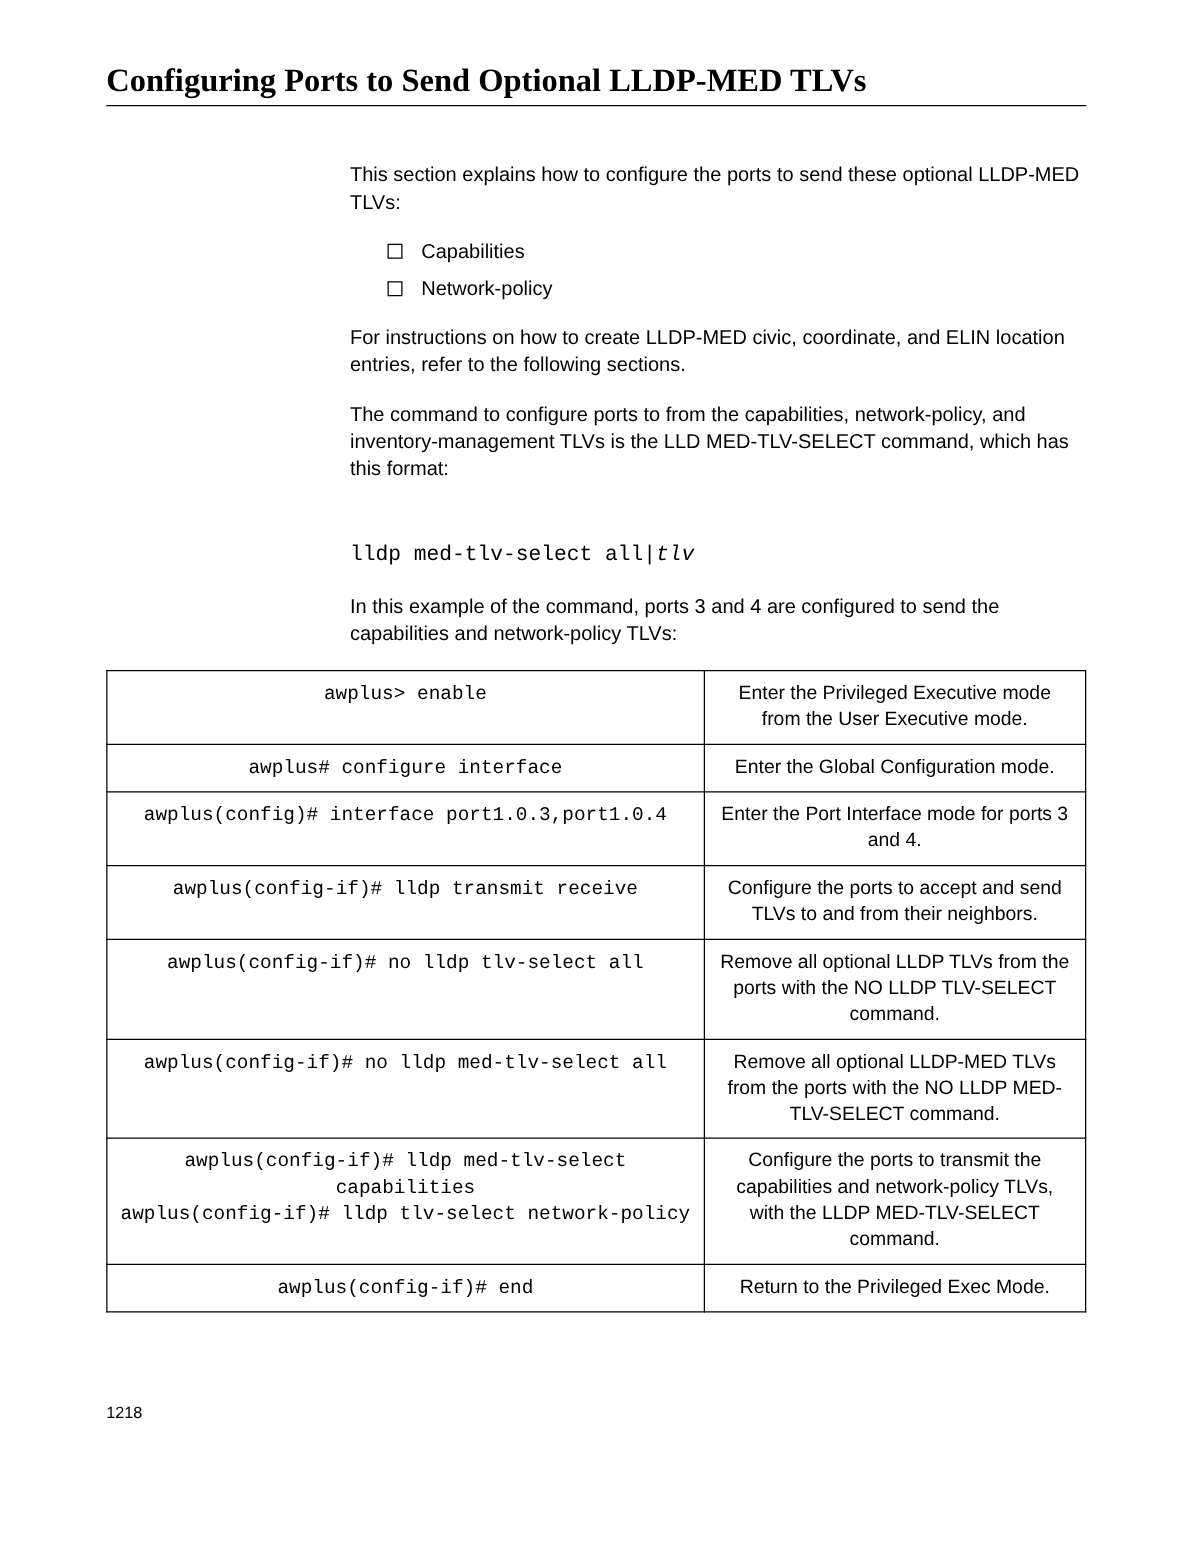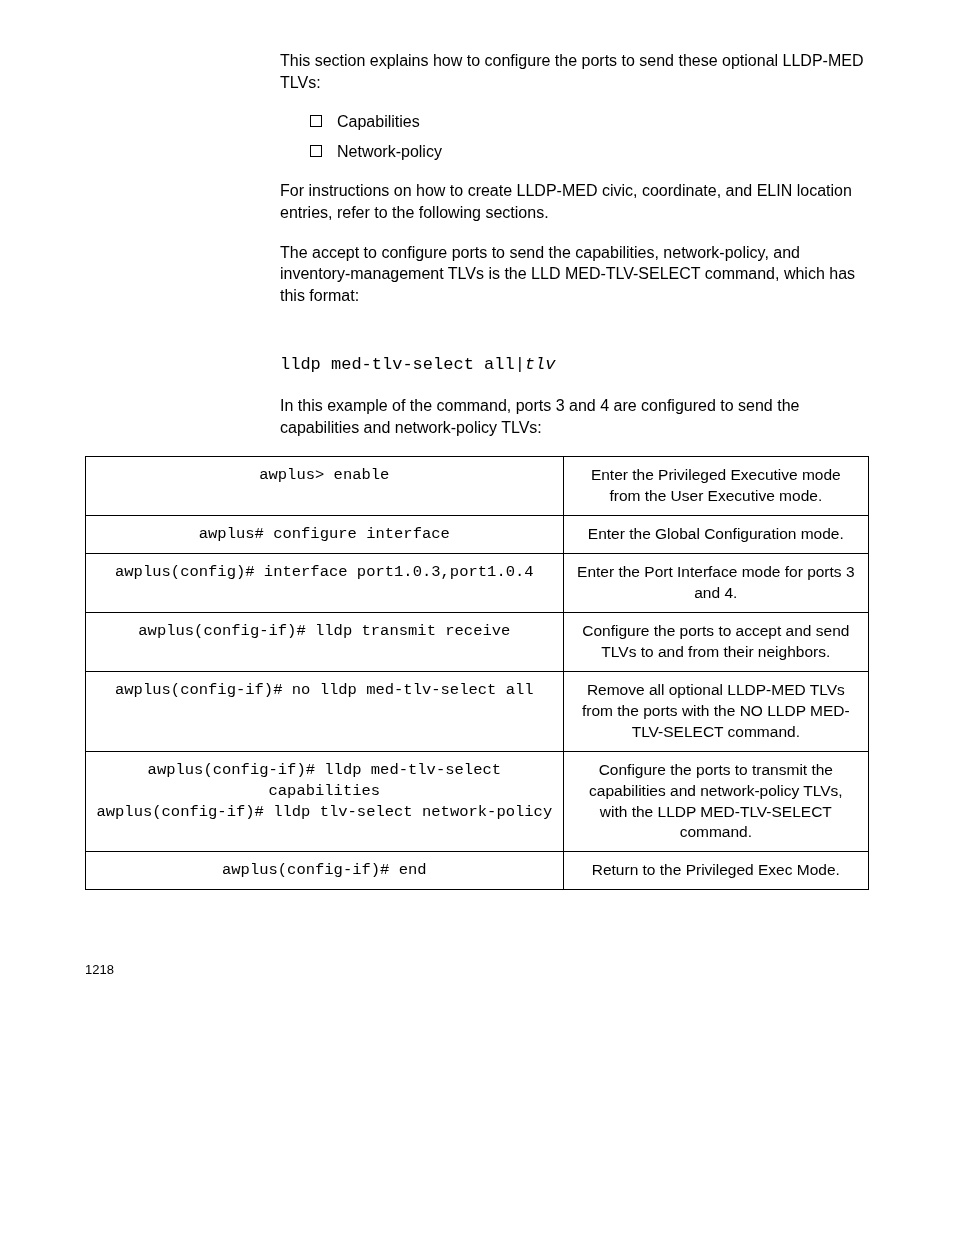--- a/index.html
+++ b/index.html
@@ -83,38 +83,39 @@
     .page-number {
       font-size: 13px;
       margin-top: 72px;
     }
   </style>
 </head>
 <body>
 
 <div class="page">
 
+  <div class="section-title">Configuring Ports to Send Optional LLDP-MED TLVs</div>
 
   <div class="content">
     <div class="para">This section explains how to configure the ports to send these optional LLDP-MED TLVs:</div>
 
     <div class="list">
       <div class="list-item">
         <span class="bullet"></span>
         <span>Capabilities</span>
       </div>
       <div class="list-item">
         <span class="bullet"></span>
         <span>Network-policy</span>
       </div>
     </div>
 
     <div class="para">For instructions on how to create LLDP-MED civic, coordinate, and ELIN location entries, refer to the following sections.</div>
 
-    <div class="para">The accept to configure ports to send the capabilities, network-policy, and inventory-management TLVs is the LLD MED-TLV-SELECT command, which has this format:</div>
+    <div class="para">The command to configure ports to from the capabilities, network-policy, and inventory-management TLVs is the LLD MED-TLV-SELECT command, which has this format:</div>
 
     <div class="para mono"><span>lldp med-tlv-select all|</span><span class="mono-italic">tlv</span></div>
 
     <div class="para">In this example of the command, ports 3 and 4 are configured to send the capabilities and network-policy TLVs:</div>
   </div>
 
   <table class="cmd-table">
     <tbody>
       <tr>
         <td>awplus&gt; enable</td>
@@ -126,20 +127,24 @@
       </tr>
       <tr>
         <td>awplus(config)# interface port1.0.3,port1.0.4</td>
         <td>Enter the Port Interface mode for ports 3 and 4.</td>
       </tr>
       <tr>
         <td>awplus(config-if)# lldp transmit receive</td>
         <td>Configure the ports to accept and send TLVs to and from their neighbors.</td>
       </tr>
       <tr>
+        <td>awplus(config-if)# no lldp tlv-select all</td>
+        <td>Remove all optional LLDP TLVs from the ports with the NO LLDP TLV-SELECT command.</td>
+      </tr>
+      <tr>
         <td>awplus(config-if)# no lldp med-tlv-select all</td>
         <td>Remove all optional LLDP-MED TLVs from the ports with the NO LLDP MED-TLV-SELECT command.</td>
       </tr>
       <tr>
         <td>awplus(config-if)# lldp med-tlv-select capabilities
 awplus(config-if)# lldp tlv-select network-policy</td>
         <td>Configure the ports to transmit the capabilities and network-policy TLVs, with the LLDP MED-TLV-SELECT command.</td>
       </tr>
       <tr>
         <td>awplus(config-if)# end</td>

